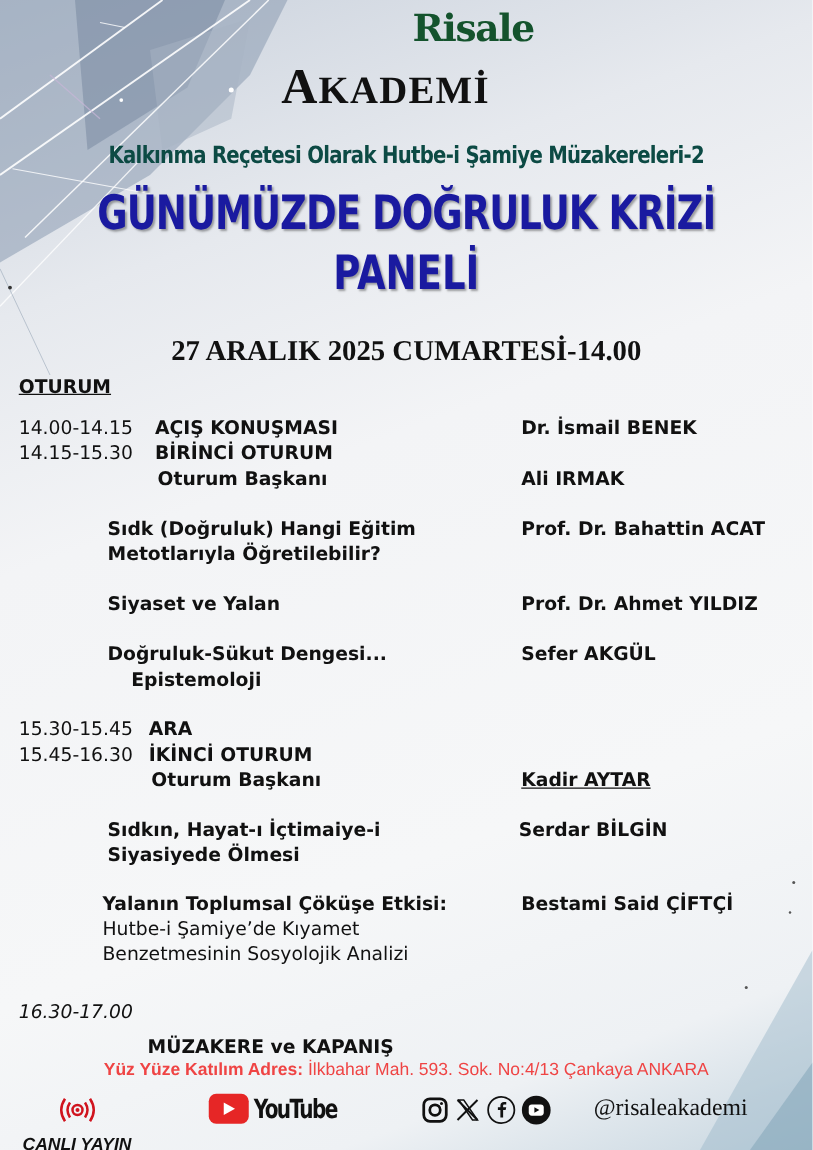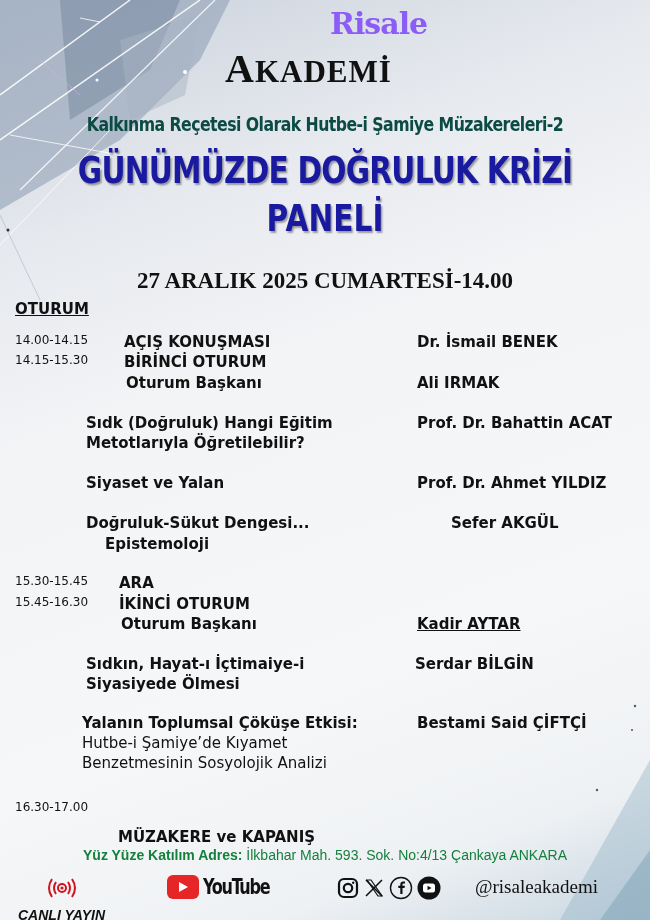--- a/index.html
+++ b/index.html
@@ -3,32 +3,32 @@
 <meta charset="utf-8">
 <style>
   html, body { margin:0; padding:0; }
   body {
     width:650px; height:920px; position:relative; overflow:hidden;
     background: linear-gradient(160deg, #c9d1dc 0%, #e6e9ee 22%, #f3f4f6 40%, #f6f7f8 70%, #eef1f4 88%, #c7d6e0 100%);
     font-family: "DejaVu Sans", sans-serif; color:#111;
   }
   .bg-shape { position:absolute; pointer-events:none; }
   .abs { position:absolute; white-space:nowrap; }
-  .logo-risale { left:330px; top:6px; font-family:"DejaVu Serif", serif; font-size:30px; color:#8b5cf6; font-weight:bold; letter-spacing:-1px; }
+  .logo-risale { left:330px; top:6px; font-family:"DejaVu Serif", serif; font-size:30px; color:#14532d; font-weight:bold; letter-spacing:-1px; }
   .logo-akademi { left:225px; top:45px; font-family:"Liberation Serif", serif; font-size:40px; color:#111; letter-spacing:1px;font-weight:bold; }
   .logo-akademi .small { font-size:31px; }
   .subtitle { left:0; width:650px; text-align:center; top:113px; font-family:"DejaVu Sans Condensed","DejaVu Sans", sans-serif; font-weight:bold; font-size:19px; color:#0c4a44; letter-spacing:-0.6px; transform:scaleX(0.92); transform-origin:center; }
   .title1 { left:0; width:650px; text-align:center; top:148px; font-family:"DejaVu Sans", sans-serif; font-weight:bold; font-size:38px; color:#1a1aa0; letter-spacing:-1px; transform:scaleX(0.78); transform-origin:center; text-shadow:2px 2px 2px rgba(0,0,0,0.35); }
   .title2 { left:0; width:650px; text-align:center; top:196px; font-family:"DejaVu Sans", sans-serif; font-weight:bold; font-size:38px; color:#1a1aa0; transform:scaleX(0.78); transform-origin:center; text-shadow:2px 2px 2px rgba(0,0,0,0.35); }
   .date { left:0; width:650px; text-align:center; top:268px; font-family:"Liberation Serif", serif; font-weight:bold; font-size:23px; color:#111; }
   .oturum-hdr { left:15px; top:300px; font-weight:bold; font-size:15px; text-decoration:underline; }
-  .time { font-size:12px; font-weight:normal; color:#111; }
+  .time { font-size:15px; font-weight:normal; color:#111; }
   .b { font-weight:bold; font-size:15px; }
   .n { font-weight:normal; font-size:15px; }
-  .footer-addr { left:0; width:650px; text-align:center; top:847px; font-family:"Liberation Sans", sans-serif; font-size:14px; color:#15803d; }
+  .footer-addr { left:0; width:650px; text-align:center; top:847px; font-family:"Liberation Sans", sans-serif; font-size:14px; color:#ef4444; }
   .footer-addr b { font-weight:bold; }
   .canli { left:18px; top:877px; display:flex; align-items:center; gap:8px;flex-direction:column; }
   .canli-text { font-family:"Liberation Sans", sans-serif; font-weight:bold; font-style:italic; font-size:14px; text-decoration:underline; color:#111; }
   .yt { left:167px; top:875px; display:flex; align-items:center; gap:4px; }
   .yt-box { width:32px; height:24px; background:#e62626; border-radius:6px; display:flex; align-items:center; justify-content:center; }
   .yt-text { font-family:"DejaVu Sans Condensed","DejaVu Sans", sans-serif; font-weight:bold; font-size:21px; letter-spacing:-1.5px; transform:scaleX(0.85); transform-origin:left; color:#111; }
   .socials { left:337px; top:876px; display:flex; gap:4px; align-items:center; }
   .handle { left:475px; top:876px; font-family:"Liberation Serif", serif; font-size:19px; color:#111; }
 </style>
 </head>
@@ -80,41 +80,41 @@
 
   <div class="abs b" style="left:86px;top:414px;">Sıdk (Doğruluk) Hangi Eğitim</div>
   <div class="abs b" style="left:86px;top:434px;">Metotlarıyla Öğretilebilir?</div>
   <div class="abs b" style="left:417px;top:414px;text-align:center;">Prof. Dr. Bahattin ACAT</div>
 
   <div class="abs b" style="left:86px;top:474px;">Siyaset ve Yalan</div>
   <div class="abs b" style="left:417px;top:474px;">Prof. Dr. Ahmet YILDIZ</div>
 
   <div class="abs b" style="left:86px;top:514px;">Doğruluk-Sükut Dengesi...</div>
   <div class="abs b" style="left:86px;top:535px;margin-left:19px;">Epistemoloji</div>
-  <div class="abs b" style="left:417px;top:514px;margin-left:34px;">Sefer AKGÜL</div>
+  <div class="abs b" style="left:417px;top:514px;">Sefer AKGÜL</div>
 
   <div class="abs time" style="left:15px;top:574px;">15.30-15.45</div>
   <div class="abs b" style="left:119px;top:574px;">ARA</div>
 
   <div class="abs time" style="left:15px;top:595px;">15.45-16.30</div>
   <div class="abs b" style="left:119px;top:595px;">İKİNCİ OTURUM</div>
 
   <div class="abs b" style="left:121px;top:615px;">Oturum Başkanı</div>
   <div class="abs b" style="left:417px;top:615px;text-decoration:underline;">Kadir AYTAR</div>
 
   <div class="abs b" style="left:86px;top:655px;">Sıdkın, Hayat-ı İçtimaiye-i</div>
   <div class="abs b" style="left:86px;top:675px;">Siyasiyede Ölmesi</div>
   <div class="abs b" style="left:415px;top:655px;">Serdar BİLGİN</div>
 
   <div class="abs b" style="left:82px;top:714px;">Yalanın Toplumsal Çöküşe Etkisi:</div>
   <div class="abs n" style="left:82px;top:734px;">Hutbe-i Şamiye’de Kıyamet</div>
   <div class="abs n" style="left:82px;top:754px;">Benzetmesinin Sosyolojik Analizi</div>
   <div class="abs b" style="left:417px;top:714px;">Bestami Said ÇİFTÇİ</div>
 
-  <div class="abs time" style="left:15px;top:800px;">16.30-17.00</div>
+  <div class="abs time" style="left:15px;top:800px;font-style:italic;">16.30-17.00</div>
   <div class="abs b" style="left:118px;top:828px;">MÜZAKERE ve KAPANIŞ</div>
 </div>
 
 <div class="abs footer-addr"><b>Yüz Yüze Katılım Adres:</b><span> İlkbahar Mah. 593. Sok. No:4/13 Çankaya ANKARA</span></div>
 
 <div class="abs canli">
   <svg width="30" height="22" viewBox="0 0 30 22">
     <circle cx="15" cy="11" r="4" fill="none" stroke="#d0141e" stroke-width="2"></circle>
     <circle cx="15" cy="11" r="1.6" fill="#d0141e"></circle>
     <path d="M9 5 Q5 11 9 17" fill="none" stroke="#d0141e" stroke-width="2"></path>

